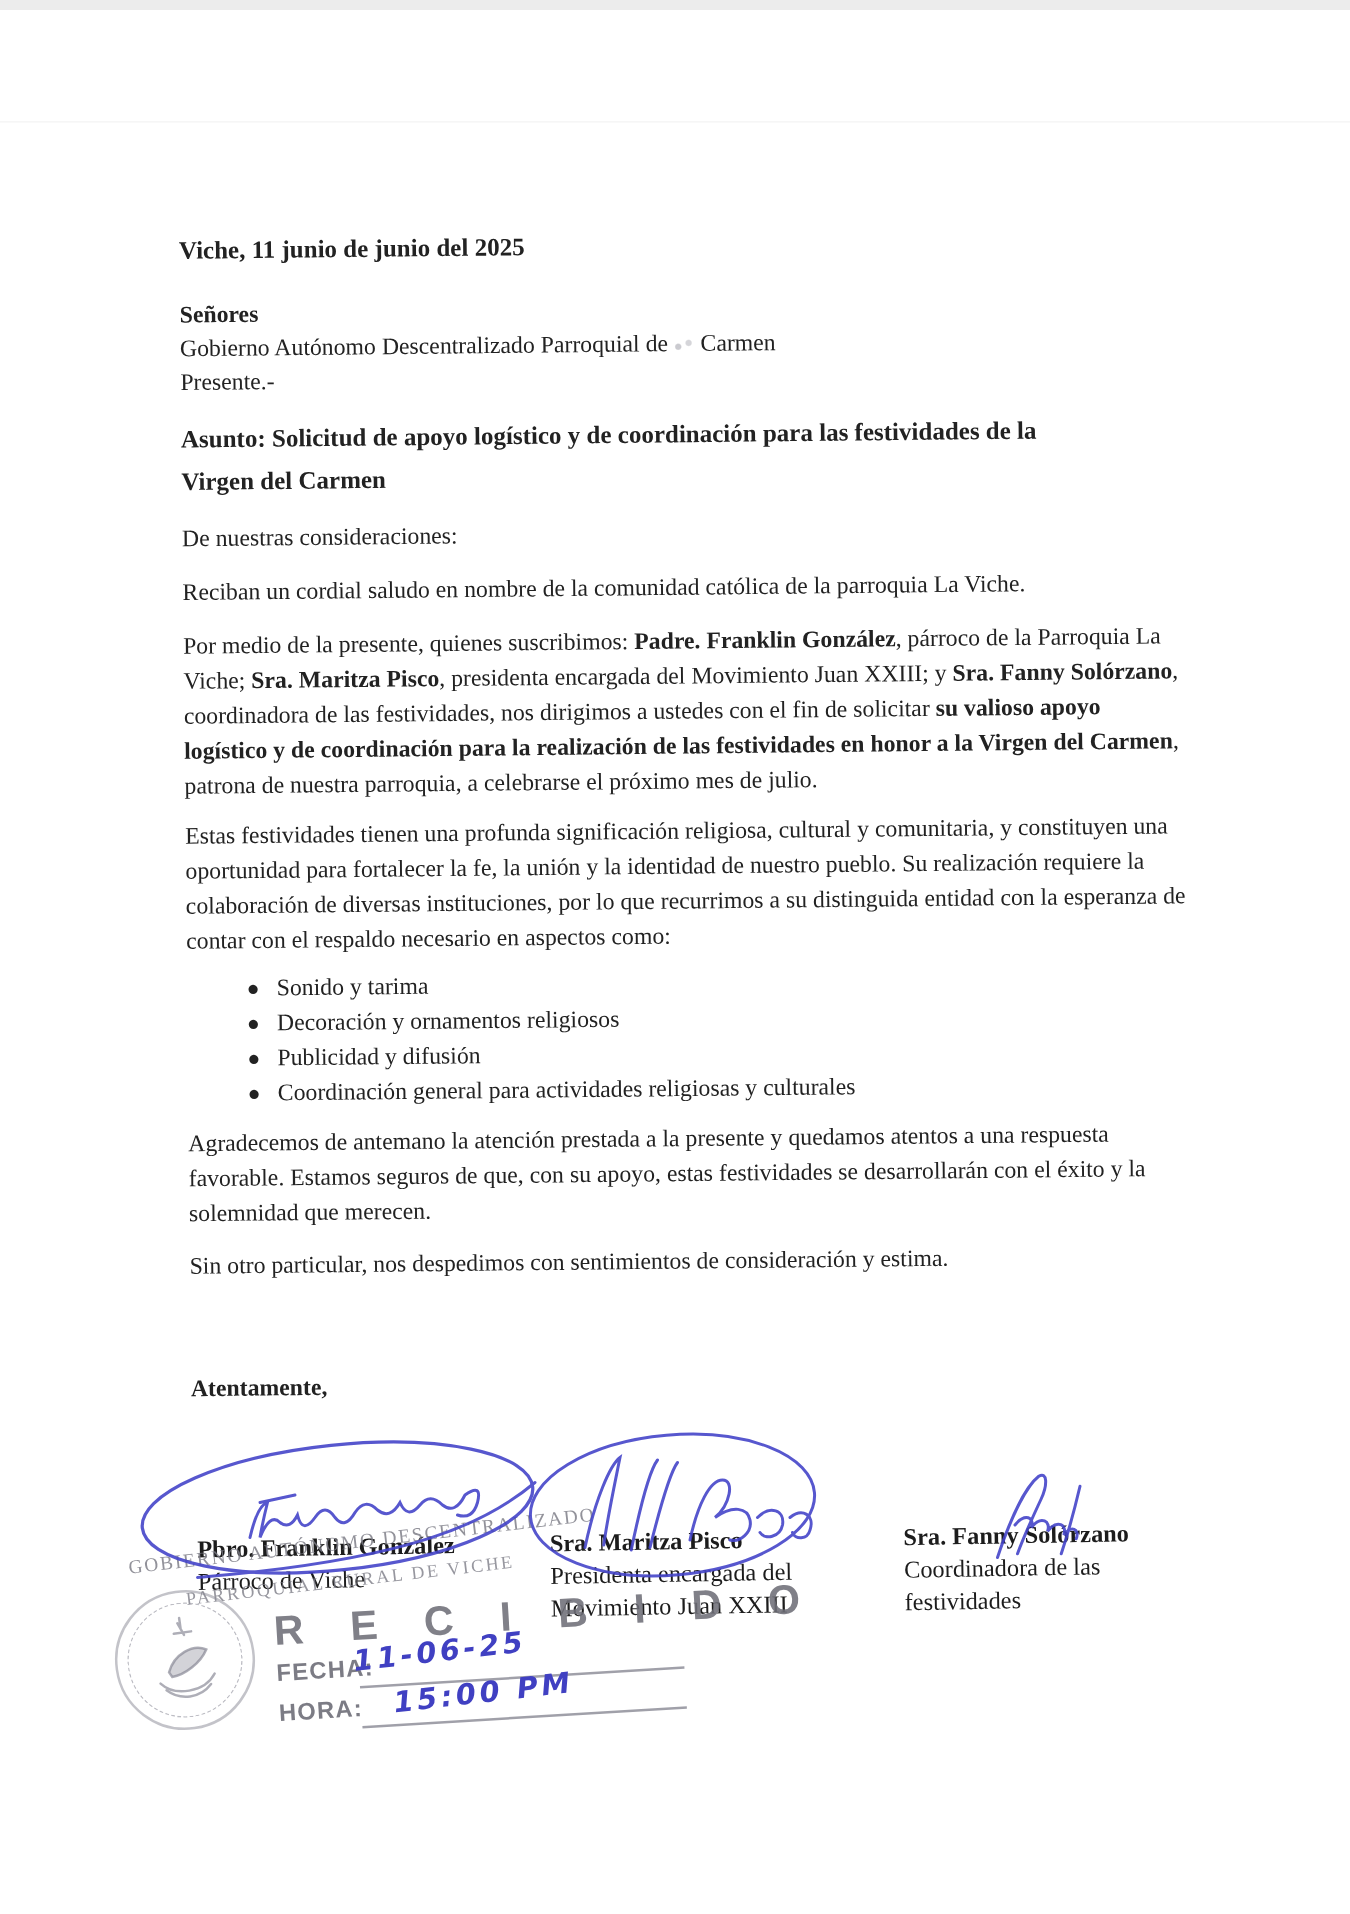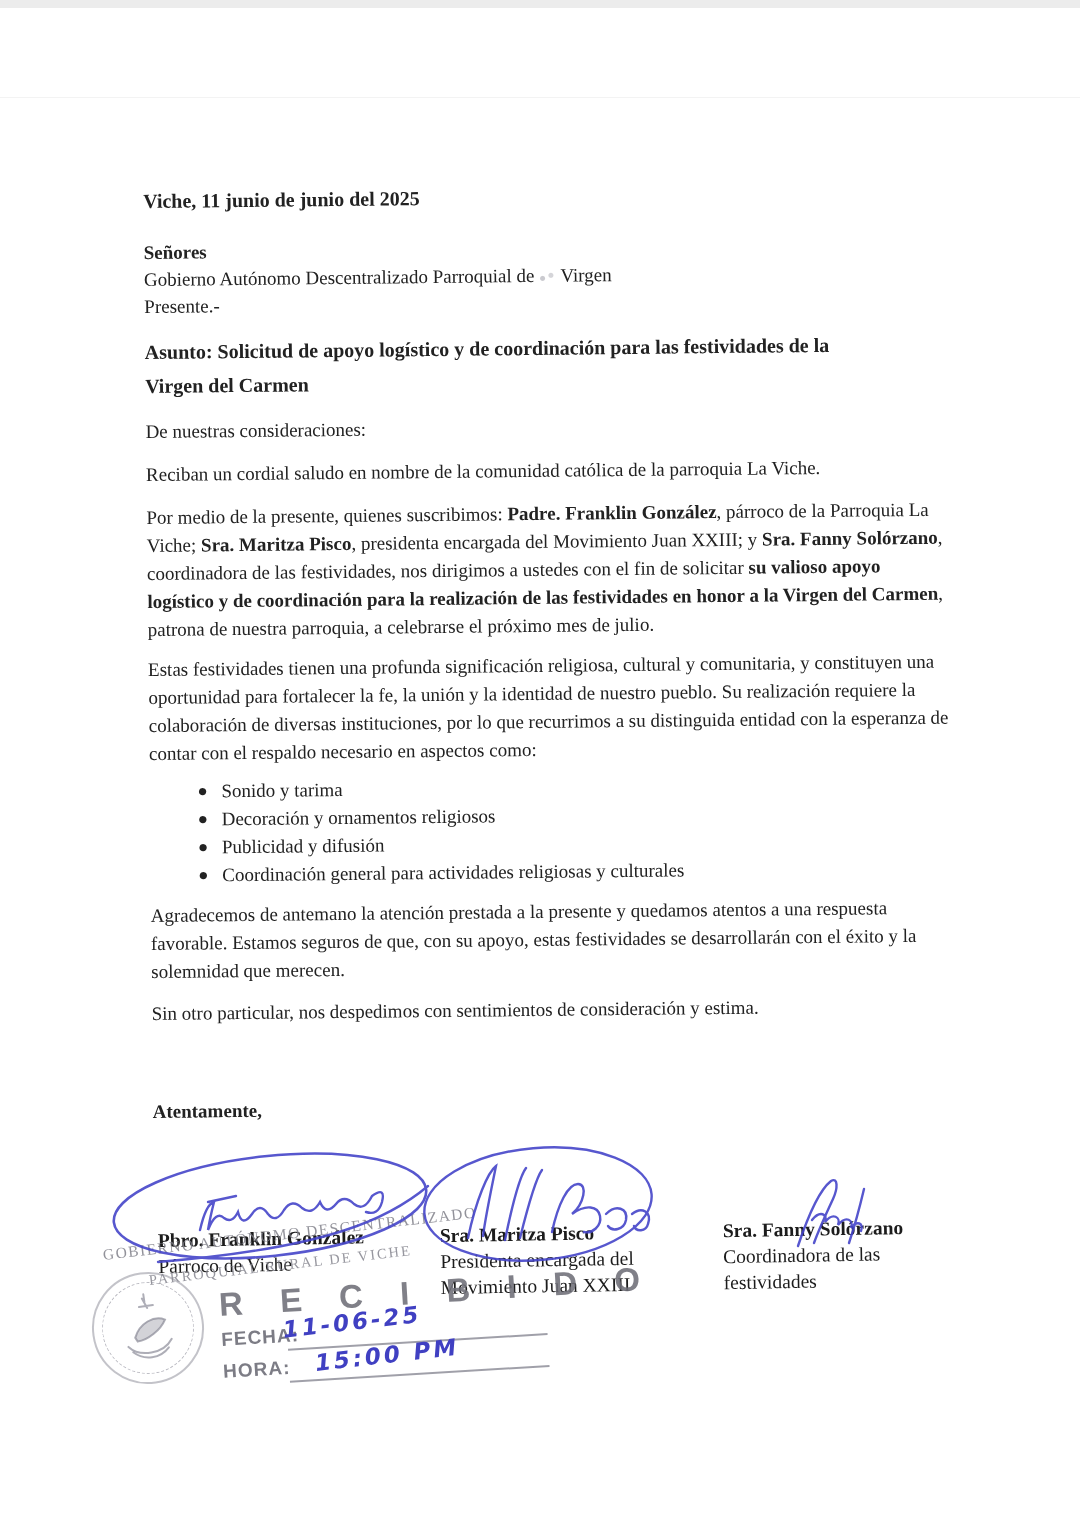--- a/index.html
+++ b/index.html
@@ -78,21 +78,21 @@
 
 <div class="page">
   <div class="scan-topbar"></div>
   <div class="scan-faint-line"></div>
 
   <div class="letter">
     <p class="date-line">Viche, 11 junio de junio del 2025</p>
 
     <div class="addr">
       <p class="salutation">Señores</p>
-      <p><span>Gobierno Autónomo Descentralizado Parroquial de</span><span class="smudge"></span><span>Virgen</span></p>
+      <p><span>Gobierno Autónomo Descentralizado Parroquial de</span><span class="smudge"></span><span>Carmen</span></p>
       <p>Presente.-</p>
     </div>
 
     <p class="subject"><span>Asunto: Solicitud de apoyo logístico y de coordinación para las festividades de la</span><br><span>Virgen del Carmen</span></p>
 
     <p class="para">De nuestras consideraciones:</p>
 
     <p class="para">Reciban un cordial saludo en nombre de la comunidad católica de la parroquia La Viche.</p>
 
     <p class="para p2"><span>Por medio de la presente, quienes suscribimos: </span><span class="b">Padre. Franklin González</span><span>, párroco de la Parroquia La Viche; </span><span class="b">Sra. Maritza Pisco</span><span>, presidenta encargada del Movimiento Juan XXIII; y </span><span class="b">Sra. Fanny Solórzano</span><span>, coordinadora de las festividades, nos dirigimos a ustedes con el fin de solicitar </span><span class="b">su valioso apoyo logístico y de coordinación para la realización de las festividades en honor a la Virgen del Carmen</span><span>, patrona de nuestra parroquia, a celebrarse el próximo mes de julio.</span></p>

